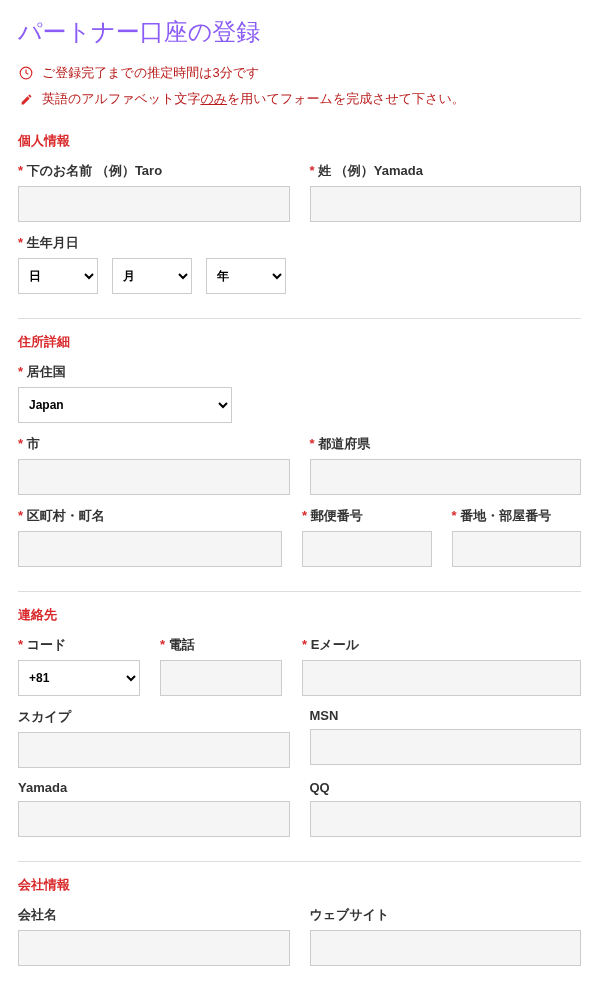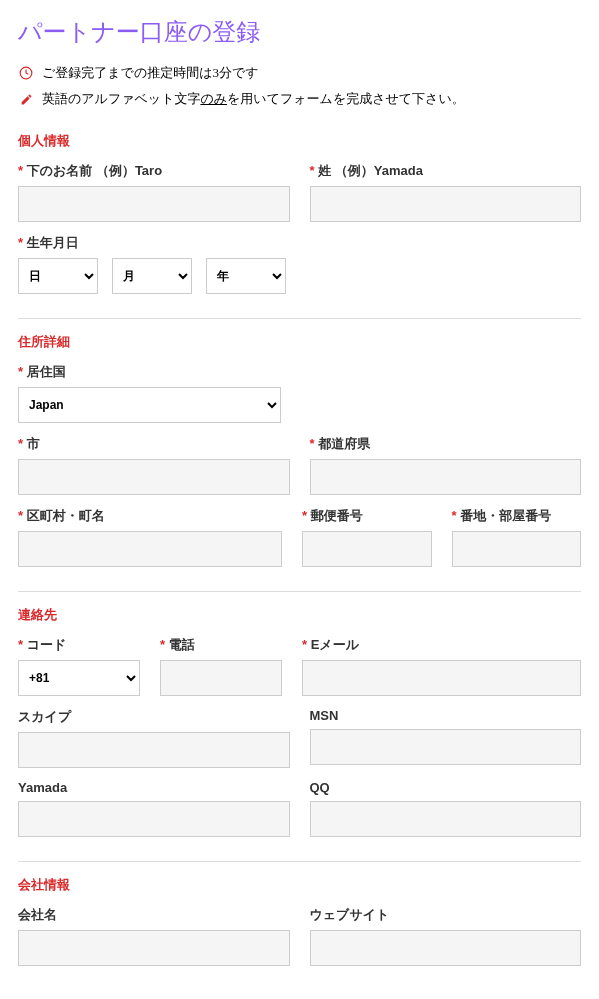--- a/index.html
+++ b/index.html
@@ -21,23 +21,22 @@
       margin-bottom: 16px;
     }
     .info-list {
       list-style: none;
       margin-bottom: 24px;
     }
     .info-list li {
       display: flex;
       align-items: center;
       margin-bottom: 8px;
-      color: #000000;
-      font-size: 13px;
-      font-family: Liberation Serif, serif;
+      color: #b91c1c;
+      font-size: 13px;
     }
     .info-list .icon {
       color: #d9292b;
       margin-right: 8px;
       width: 16px;
       display: inline-flex;
       align-items: center;
       justify-content: center;
     }
     .underline {
@@ -92,21 +91,21 @@
       font-weight: bold;
     }
     .dob-row {
       display: flex;
       gap: 14px;
     }
     .dob-row select {
       width: 80px;
     }
     .field-country select {
-      width: 263px;
+      width: 214px;
     }
     .row-addr3 {
       display: flex;
       gap: 20px;
       margin-bottom: 12px;
       align-items: center;
     }
     .row-addr3 .field:nth-child(1) {
       flex: 0 0 264px;
     }

